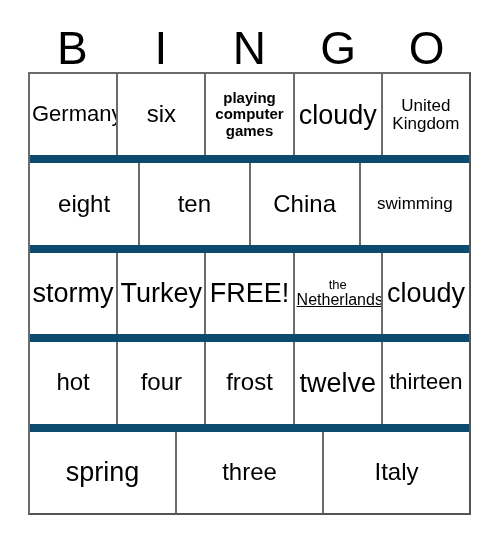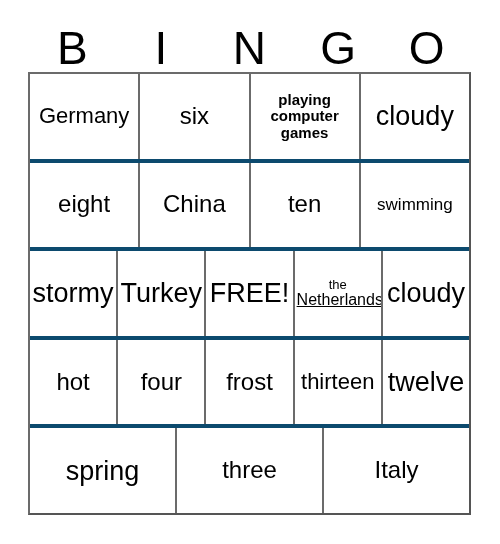--- a/index.html
+++ b/index.html
@@ -59,21 +59,21 @@
     display: flex;
     flex-direction: column;
     background: #ffffff;
   }
   .bingo-row {
     flex: 1 1 0;
     display: flex;
     min-height: 0;
   }
   .bingo-row + .bingo-row {
-    border-top: 4px solid #0c4a6e;
+    border-top: 8px solid #0c4a6e;
   }
   .bingo-cell {
     flex: 1 1 0;
     min-width: 0;
     display: flex;
     align-items: center;
     justify-content: center;
     text-align: center;
     padding: 0 2px;
     box-sizing: border-box;
@@ -130,33 +130,37 @@
         <span class="cell-text fs-xl">six</span>
       </div>
       <div class="bingo-cell">
         <span class="cell-text three-line fs-xs">playing
 computer
 games</span>
       </div>
       <div class="bingo-cell">
         <span class="cell-text fs-lg">cloudy</span>
       </div>
+      <div class="bingo-cell">
+        <span class="cell-text two-line fs-sm">United
+Kingdom</span>
+      </div>
     </div>
 
     <div class="bingo-row">
       <div class="bingo-cell">
         <span class="cell-text fs-xl">eight</span>
       </div>
       <div class="bingo-cell">
+        <span class="cell-text fs-xl">ten</span>
+      </div>
+      <div class="bingo-cell">
         <span class="cell-text fs-xl">China</span>
       </div>
       <div class="bingo-cell">
-        <span class="cell-text fs-xl">ten</span>
-      </div>
-      <div class="bingo-cell">
         <span class="cell-text fs-sm">swimming</span>
       </div>
     </div>
 
     <div class="bingo-row">
       <div class="bingo-cell">
         <span class="cell-text fs-lg">stormy</span>
       </div>
       <div class="bingo-cell">
         <span class="cell-text fs-lg">Turkey</span>
@@ -176,24 +180,24 @@
       <div class="bingo-cell">
         <span class="cell-text fs-xl">hot</span>
       </div>
       <div class="bingo-cell">
         <span class="cell-text fs-xl">four</span>
       </div>
       <div class="bingo-cell">
         <span class="cell-text fs-xl">frost</span>
       </div>
       <div class="bingo-cell">
+        <span class="cell-text fs-lg">twelve</span>
+      </div>
+      <div class="bingo-cell">
         <span class="cell-text fs-md">thirteen</span>
-      </div>
-      <div class="bingo-cell">
-        <span class="cell-text fs-lg">twelve</span>
       </div>
     </div>
 
     <div class="bingo-row">
       <div class="bingo-cell">
         <span class="cell-text fs-lg">spring</span>
       </div>
       <div class="bingo-cell">
         <span class="cell-text fs-xl">three</span>
       </div>

